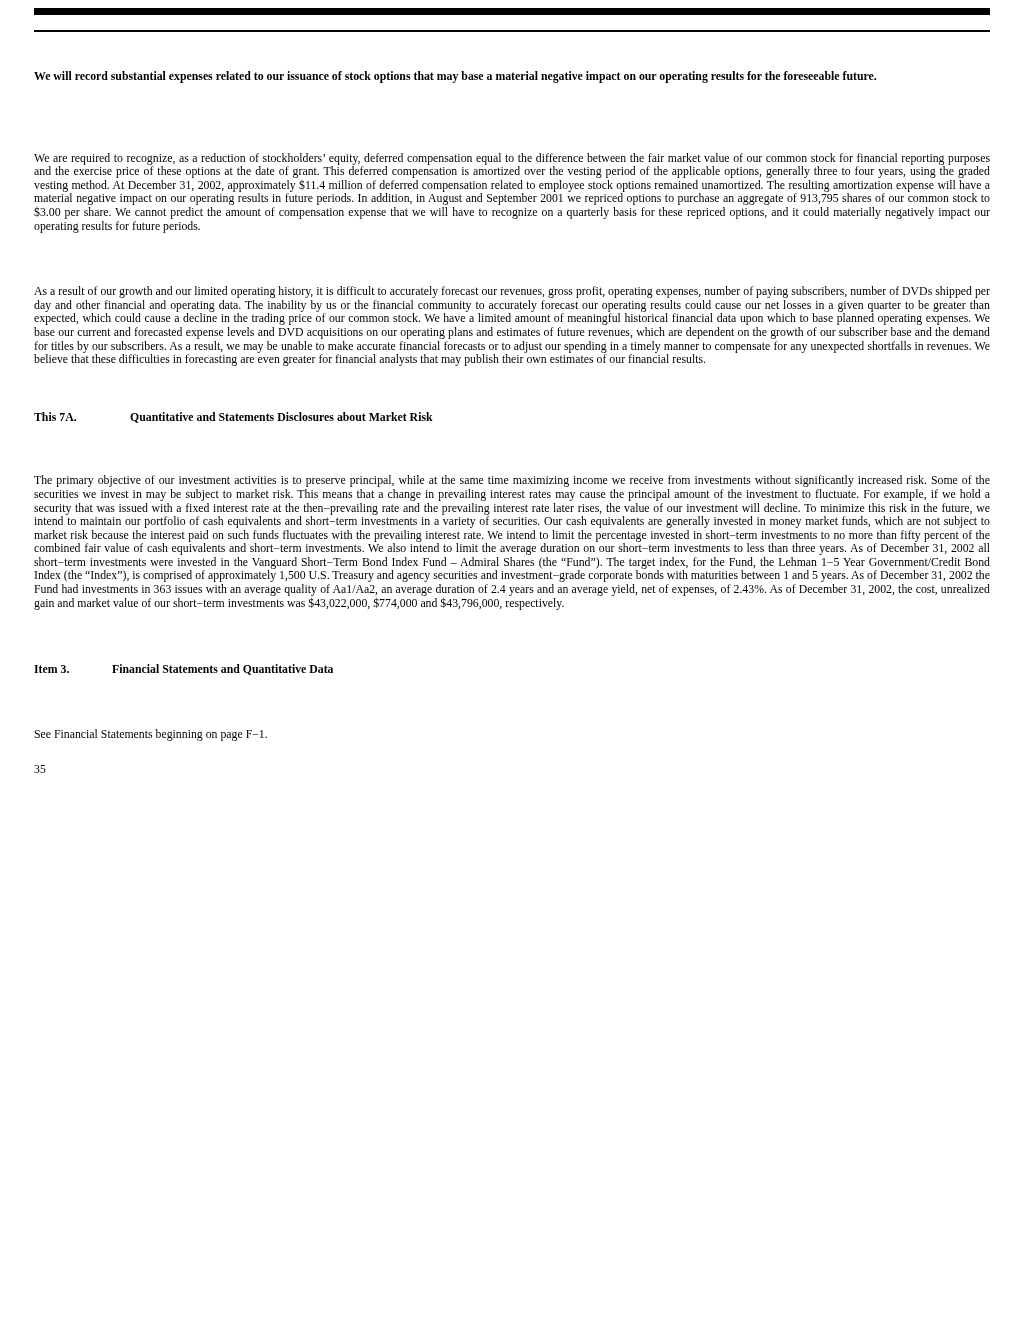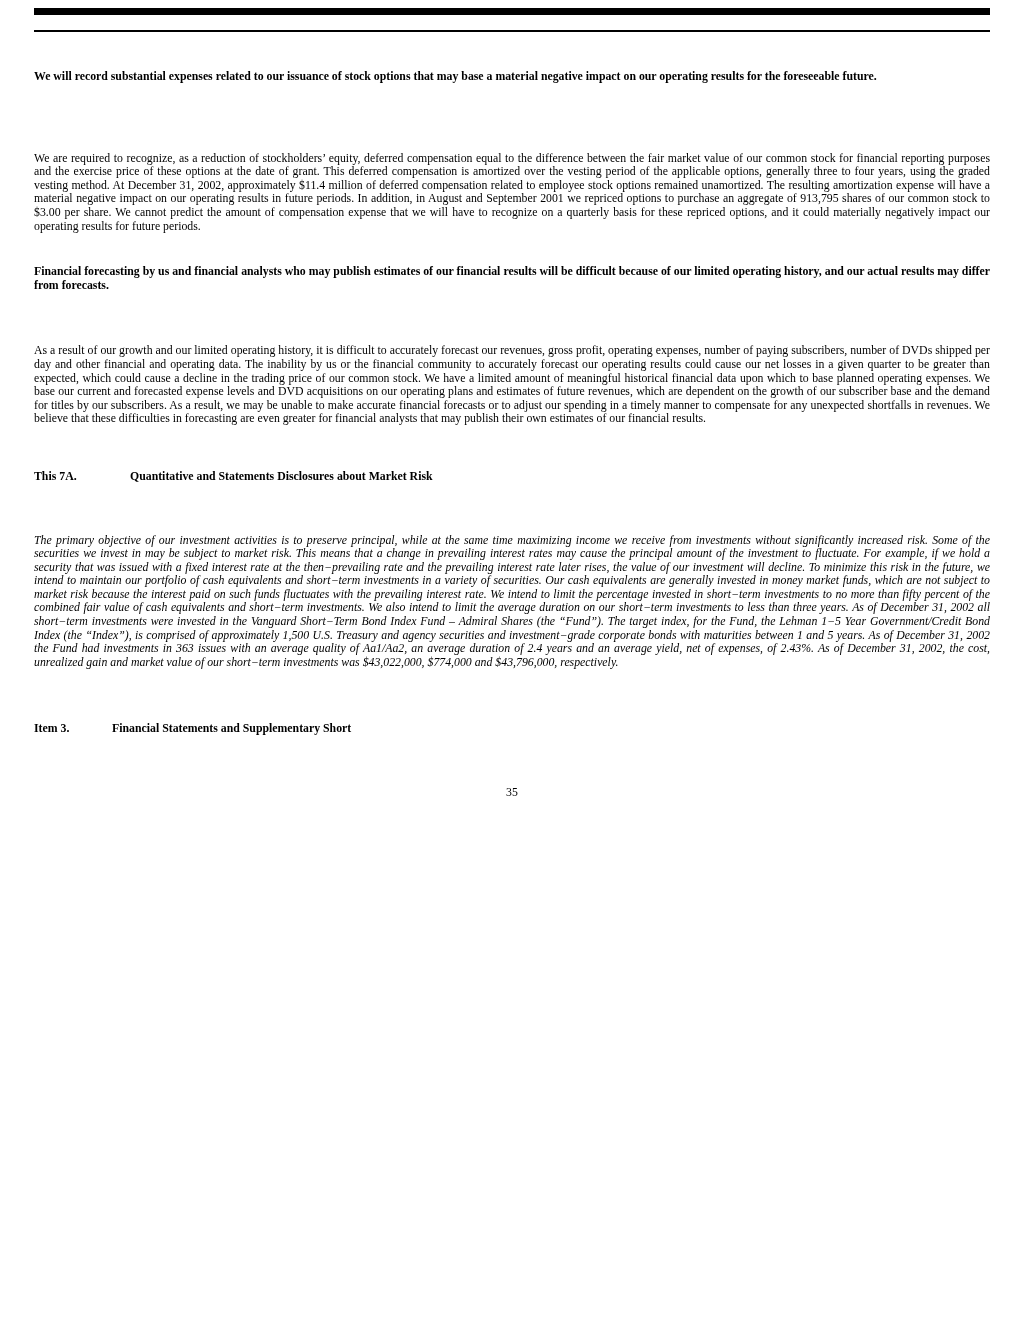--- a/index.html
+++ b/index.html
@@ -33,54 +33,53 @@
     text-align: justify;
   }
   .h1-block  { margin-top: 38px; }
   .p1-block  { margin-top: 68px; }
   .h2-block  { margin-top: 32px; }
   .p2-block  { margin-top: 52px; }
   .item-block {
     font-weight: bold;
   }
   .item7a-block { margin-top: 44px; }
-  .p3-block  { margin-top: 50px; font-style: italic; }
+  .p3-block  { margin-top: 50px; }
   .item8-block { margin-top: 53px; }
   .closing-block { margin-top: 51px; }
   .pagenum-block {
-    margin-top: 50px;
-    text-align: center;
+    margin-top: 22px;
   }
   .item-label { display: inline-block; vertical-align: top; }
   .item7a-block .item-label { width: 96px; }
   .item8-block  .item-label { width: 78px; }
   .item-title { display: inline; }
 </style>
 </head>
 <body>
 
 <div class="page">
 
   <div class="rule-thick"></div>
   <div class="rule-thin"></div>
 
   <div class="heading h1-block">We will record substantial expenses related to our issuance of stock options that may base a material negative impact on our operating results for the foreseeable future.</div>
 
   <div class="para p1-block">We are required to recognize, as a reduction of stockholders’ equity, deferred compensation equal to the difference between the fair market value of our common stock for financial reporting purposes and the exercise price of these options at the date of grant. This deferred compensation is amortized over the vesting period of the applicable options, generally three to four years, using the graded vesting method. At December 31, 2002, approximately $11.4 million of deferred compensation related to employee stock options remained unamortized. The resulting amortization expense will have a material negative impact on our operating results in future periods. In addition, in August and September 2001 we repriced options to purchase an aggregate of 913,795 shares of our common stock to $3.00 per share. We cannot predict the amount of compensation expense that we will have to recognize on a quarterly basis for these repriced options, and it could materially negatively impact our operating results for future periods.</div>
 
-  <div class="heading h2-block">Financial forecasting by us and financial analysts who may publish estimates of our financial results will be difficult because of our limited operating history, and our actual results may differ from forecasts.</div>
 
   <div class="para p2-block">As a result of our growth and our limited operating history, it is difficult to accurately forecast our revenues, gross profit, operating expenses, number of paying subscribers, number of DVDs shipped per day and other financial and operating data. The inability by us or the financial community to accurately forecast our operating results could cause our net losses in a given quarter to be greater than expected, which could cause a decline in the trading price of our common stock. We have a limited amount of meaningful historical financial data upon which to base planned operating expenses. We base our current and forecasted expense levels and DVD acquisitions on our operating plans and estimates of future revenues, which are dependent on the growth of our subscriber base and the demand for titles by our subscribers. As a result, we may be unable to make accurate financial forecasts or to adjust our spending in a timely manner to compensate for any unexpected shortfalls in revenues. We believe that these difficulties in forecasting are even greater for financial analysts that may publish their own estimates of our financial results.</div>
 
   <div class="item-block item7a-block">
     <span class="item-label">This 7A.</span><span class="item-title">Quantitative and Statements Disclosures about Market Risk</span>
   </div>
 
   <div class="para p3-block">The primary objective of our investment activities is to preserve principal, while at the same time maximizing income we receive from investments without significantly increased risk. Some of the securities we invest in may be subject to market risk. This means that a change in prevailing interest rates may cause the principal amount of the investment to fluctuate. For example, if we hold a security that was issued with a fixed interest rate at the then−prevailing rate and the prevailing interest rate later rises, the value of our investment will decline. To minimize this risk in the future, we intend to maintain our portfolio of cash equivalents and short−term investments in a variety of securities. Our cash equivalents are generally invested in money market funds, which are not subject to market risk because the interest paid on such funds fluctuates with the prevailing interest rate. We intend to limit the percentage invested in short−term investments to no more than fifty percent of the combined fair value of cash equivalents and short−term investments. We also intend to limit the average duration on our short−term investments to less than three years. As of December 31, 2002 all short−term investments were invested in the Vanguard Short−Term Bond Index Fund – Admiral Shares (the “Fund”). The target index, for the Fund, the Lehman 1−5 Year Government/Credit Bond Index (the “Index”), is comprised of approximately 1,500 U.S. Treasury and agency securities and investment−grade corporate bonds with maturities between 1 and 5 years. As of December 31, 2002 the Fund had investments in 363 issues with an average quality of Aa1/Aa2, an average duration of 2.4 years and an average yield, net of expenses, of 2.43%. As of December 31, 2002, the cost, unrealized gain and market value of our short−term investments was $43,022,000, $774,000 and $43,796,000, respectively.</div>
 
   <div class="item-block item8-block">
-    <span class="item-label">Item 3.</span><span class="item-title">Financial Statements and Supplementary Short</span>
+    <span class="item-label">Item 3.</span><span class="item-title">Financial Statements and Quantitative Data</span>
   </div>
 
+  <div class="para closing-block">See Financial Statements beginning on page F−1.</div>
 
   <div class="pagenum-block">35</div>
 
 </div>
 
 </body></html>

